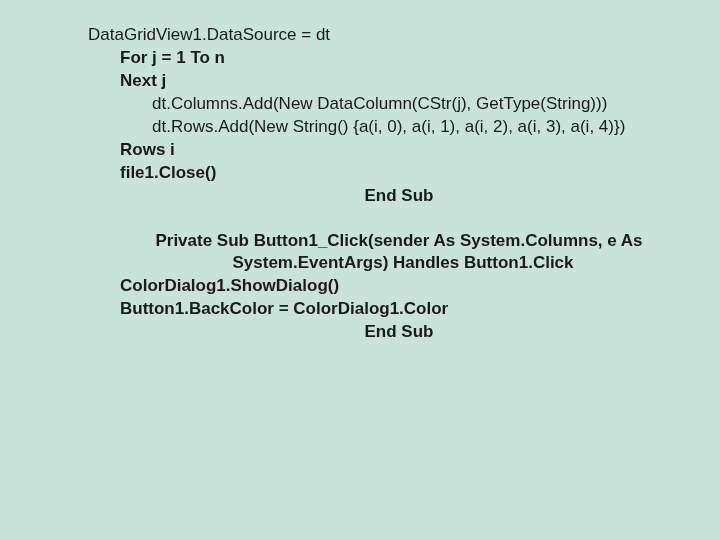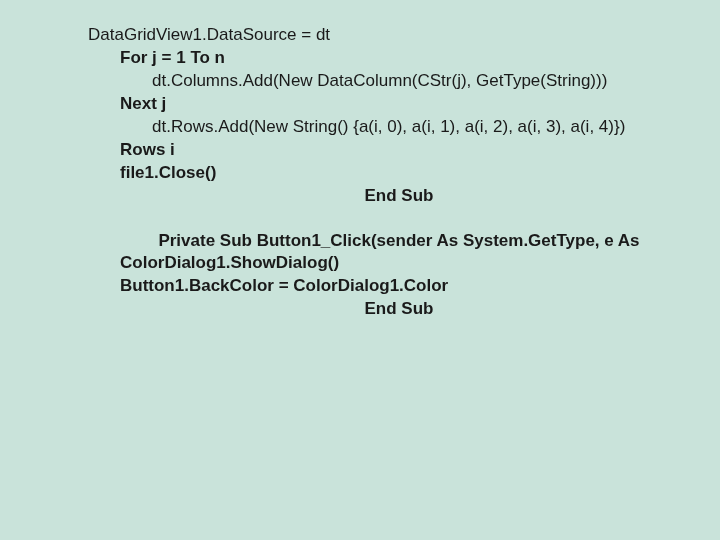--- a/index.html
+++ b/index.html
@@ -26,24 +26,25 @@
   .bold { font-weight: bold; text-align: center; }
   .blank { height: 22px; }
   .wrap { padding-left: 8px; }
 </style>
 </head>
 <body>
 
 <div class="page">
   <div class="code-line">DataGridView1.DataSource = dt</div>
   <div class="code-line ind1">For j = 1 To n</div>
+  <div class="code-line ind1">Next j</div>
   <div class="code-line ind2">dt.Columns.Add(New DataColumn(CStr(j), GetType(String)))</div>
-  <div class="code-line ind1">Next j</div>
   <div class="code-line ind2">dt.Rows.Add(New String() {a(i, 0), a(i, 1), a(i, 2), a(i, 3), a(i, 4)})</div>
   <div class="code-line ind1">Rows i</div>
   <div class="code-line ind1">file1.Close()</div>
   <div class="code-line bold">End Sub</div>
   <div class="blank"></div>
-  <div class="code-line bold">Private Sub Button1_Click(sender As System.GetType, e As</div>
+  <div class="code-line bold">Private Sub Button1_Click(sender As System.Columns, e As</div>
+  <div class="code-line bold wrap">System.EventArgs) Handles Button1.Click</div>
   <div class="code-line ind1">ColorDialog1.ShowDialog()</div>
   <div class="code-line ind1">Button1.BackColor = ColorDialog1.Color</div>
   <div class="code-line bold">End Sub</div>
 </div>
 
 </body></html>

